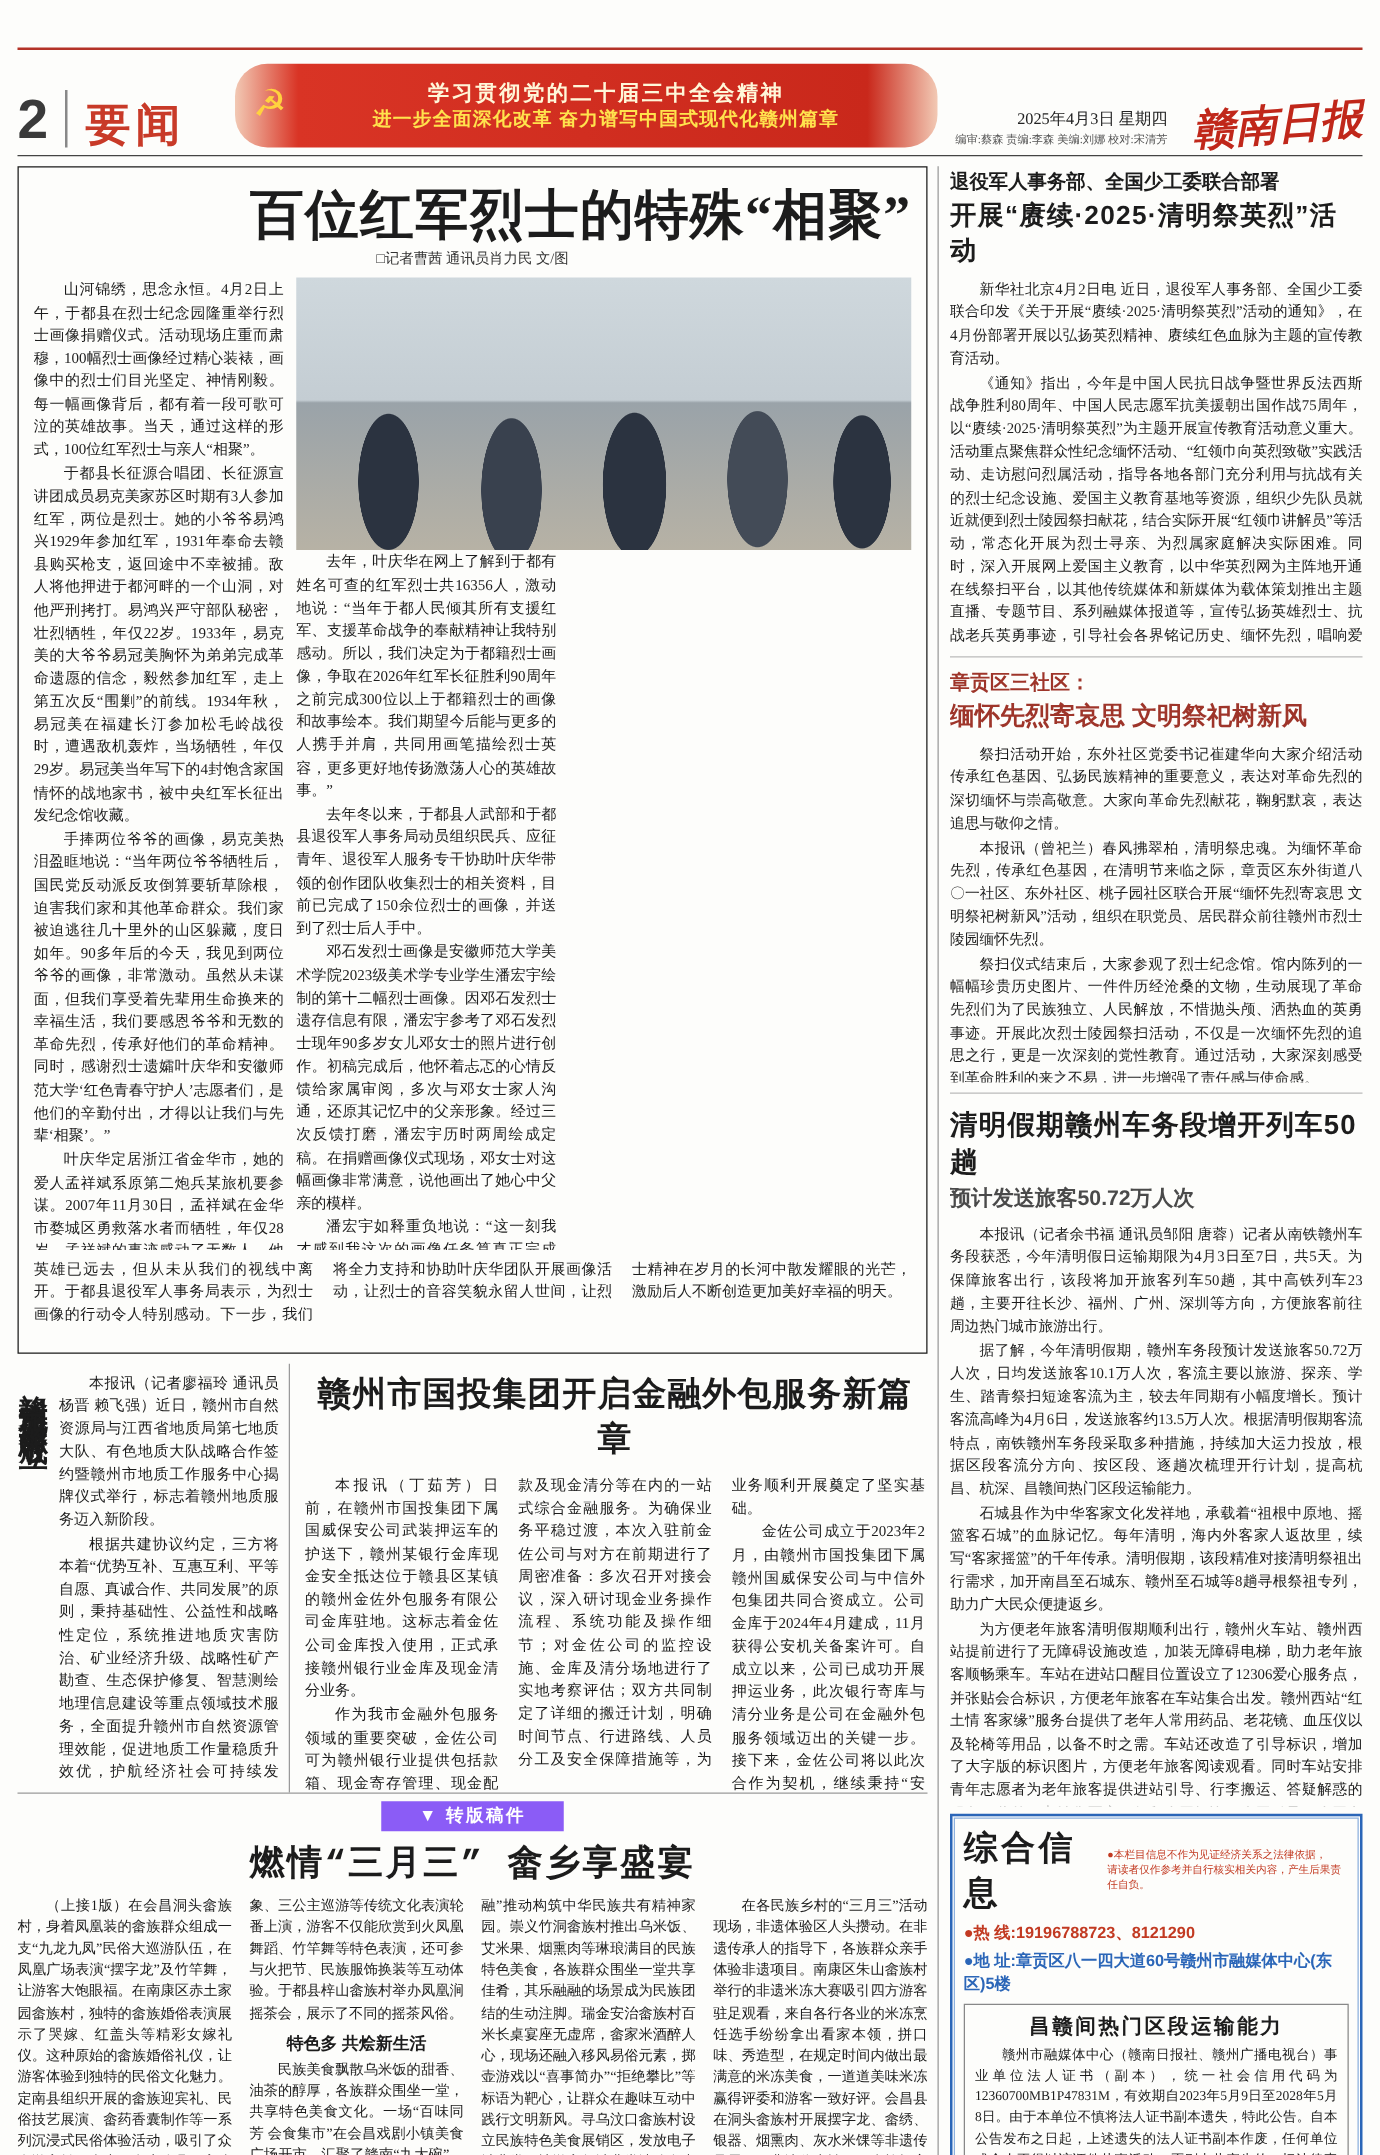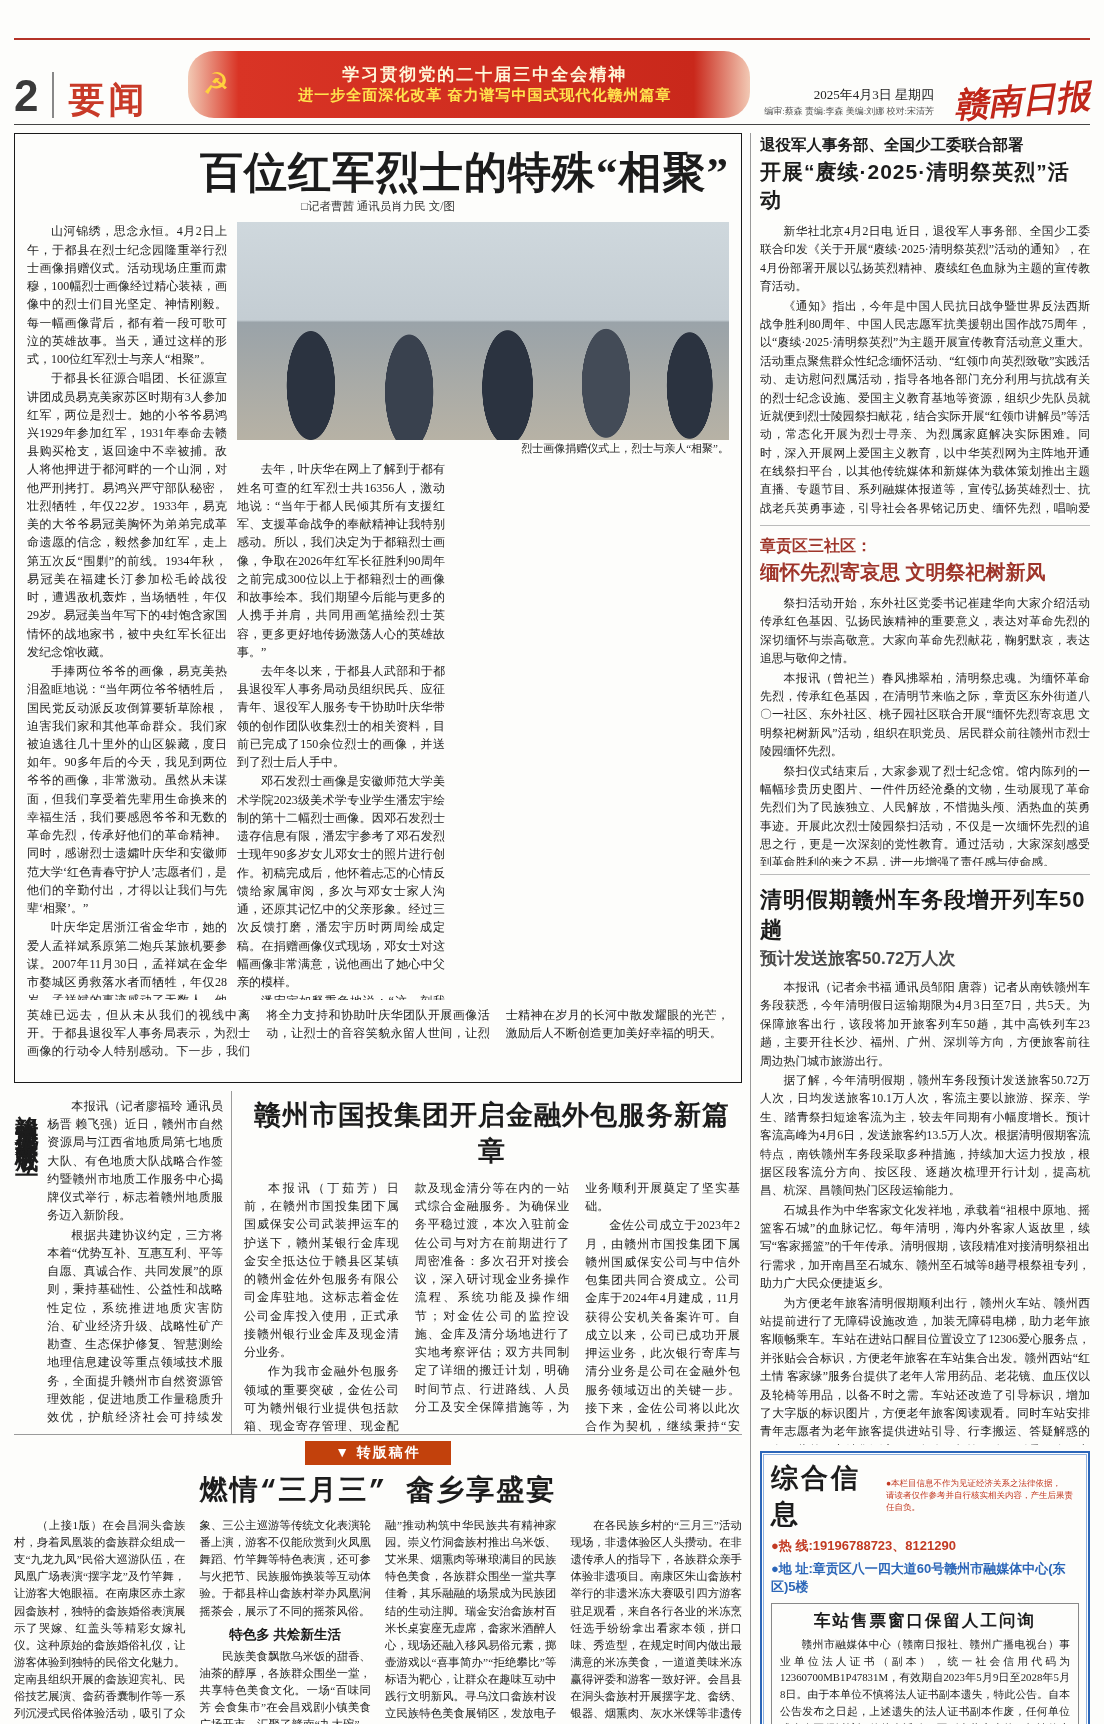--- a/index.html
+++ b/index.html
@@ -70,21 +70,21 @@
   .geo{width:218px;flex:none;display:flex;border-right:1px solid #9a9a9a;padding:6px 8px 6px 0;box-sizing:border-box;gap:8px;}
   .geo-title{writing-mode:vertical-rl;font-size:23px;font-weight:bold;letter-spacing:3px;
              font-family:"Liberation Sans",sans-serif;line-height:1.1;}
   .geo-body{flex:1;overflow:hidden;}
   .fin{flex:1;padding:2px 2px 0 12px;min-width:0;}
   .fin-head{text-align:center;font-size:27px;font-weight:bold;margin:4px 0 10px;
             font-family:"Liberation Sans",sans-serif;letter-spacing:1px;}
   .fin-body{column-count:3;column-gap:16px;height:272px;overflow:hidden;}
   
   .jumprow{height:28px;display:flex;align-items:center;justify-content:center;position:relative;margin-top:4px;}
-  .jumptag{background:#c2410c;color:#fff;font-weight:bold;font-size:14px;padding:3px 30px;
+  .jumptag{background:#8b5cf6;color:#fff;font-weight:bold;font-size:14px;padding:3px 30px;
            font-family:"Liberation Sans",sans-serif;letter-spacing:2px;}
   .festival{margin-top:2px;height:300px;overflow:hidden;}
   .fest-head{text-align:center;font-size:28px;font-weight:bold;margin:2px 0 8px;letter-spacing:2px;
              font-family:Liberation Mono, monospace;}
   .fest-body{column-count:4;column-gap:14px;height:252px;overflow:hidden;}
   .fest-body .para{font-size:11.4px;line-height:1.5;}
   .subhead{font-size:13.5px;font-weight:bold;text-align:center;margin:6px 0 4px;
            font-family:"Liberation Sans",sans-serif;}
   
   .ra{overflow:hidden;}
@@ -146,21 +146,20 @@
         <div class="m-byline">□记者曹茜 通讯员肖力民 文/图</div>
         <div class="m-cols">
           <div class="c1">
               <p class="para">山河锦绣，思念永恒。4月2日上午，于都县在烈士纪念园隆重举行烈士画像捐赠仪式。活动现场庄重而肃穆，100幅烈士画像经过精心装裱，画像中的烈士们目光坚定、神情刚毅。每一幅画像背后，都有着一段可歌可泣的英雄故事。当天，通过这样的形式，100位红军烈士与亲人“相聚”。</p>
               <p class="para">于都县长征源合唱团、长征源宣讲团成员易克美家苏区时期有3人参加红军，两位是烈士。她的小爷爷易鸿兴1929年参加红军，1931年奉命去赣县购买枪支，返回途中不幸被捕。敌人将他押进于都河畔的一个山洞，对他严刑拷打。易鸿兴严守部队秘密，壮烈牺牲，年仅22岁。1933年，易克美的大爷爷易冠美胸怀为弟弟完成革命遗愿的信念，毅然参加红军，走上第五次反“围剿”的前线。1934年秋，易冠美在福建长汀参加松毛岭战役时，遭遇敌机轰炸，当场牺牲，年仅29岁。易冠美当年写下的4封饱含家国情怀的战地家书，被中央红军长征出发纪念馆收藏。</p>
               <p class="para">手捧两位爷爷的画像，易克美热泪盈眶地说：“当年两位爷爷牺牲后，国民党反动派反攻倒算要斩草除根，迫害我们家和其他革命群众。我们家被迫逃往几十里外的山区躲藏，度日如年。90多年后的今天，我见到两位爷爷的画像，非常激动。虽然从未谋面，但我们享受着先辈用生命换来的幸福生活，我们要感恩爷爷和无数的革命先烈，传承好他们的革命精神。同时，感谢烈士遗孀叶庆华和安徽师范大学‘红色青春守护人’志愿者们，是他们的辛勤付出，才得以让我们与先辈‘相聚’。”</p>
               <p class="para">叶庆华定居浙江省金华市，她的爱人孟祥斌系原第二炮兵某旅机要参谋。2007年11月30日，孟祥斌在金华市婺城区勇救落水者而牺牲，年仅28岁。孟祥斌的事迹感动了无数人，他被评为感动中国2007年度人物，并被中央军委授予“舍己救人模范军官”荣誉称号。</p>
             </div>
           <div class="rwrap">
             <div class="photo ph1"></div>
-            <div class="cap">烈士画像捐赠仪式上，烈士与亲人“相聚”。</div>
             <div class="row2">
               <div class="c2">
                   <p class="para">去年，叶庆华在网上了解到于都有姓名可查的红军烈士共16356人，激动地说：“当年于都人民倾其所有支援红军、支援革命战争的奉献精神让我特别感动。所以，我们决定为于都籍烈士画像，争取在2026年红军长征胜利90周年之前完成300位以上于都籍烈士的画像和故事绘本。我们期望今后能与更多的人携手并肩，共同用画笔描绘烈士英容，更多更好地传扬激荡人心的英雄故事。”</p>
                   <p class="para">去年冬以来，于都县人武部和于都县退役军人事务局动员组织民兵、应征青年、退役军人服务专干协助叶庆华带领的创作团队收集烈士的相关资料，目前已完成了150余位烈士的画像，并送到了烈士后人手中。</p>
                   <p class="para">邓石发烈士画像是安徽师范大学美术学院2023级美术学专业学生潘宏宇绘制的第十二幅烈士画像。因邓石发烈士遗存信息有限，潘宏宇参考了邓石发烈士现年90多岁女儿邓女士的照片进行创作。初稿完成后，他怀着忐忑的心情反馈给家属审阅，多次与邓女士家人沟通，还原其记忆中的父亲形象。经过三次反馈打磨，潘宏宇历时两周绘成定稿。在捐赠画像仪式现场，邓女士对这幅画像非常满意，说他画出了她心中父亲的模样。</p>
                   <p class="para">潘宏宇如释重负地说：“这一刻我才感到我这次的画像任务算真正完成了。能以画笔实现老人夙愿令我倍感欣慰。我将继续描绘好英烈容颜，助力更多烈士与亲人‘相聚’。”</p>
                 </div>
             </div>
           </div>
         </div>
@@ -245,21 +244,21 @@
           <div class="info-title">综合信息</div>
           <div class="info-disc">
             <div>●本栏目信息不作为见证经济关系之法律依据，</div>
             <div>请读者仅作参考并自行核实相关内容，产生后果责任自负。</div>
           </div>
         </div>
         <div class="info-line hotline">●热 线:19196788723、8121290</div>
         <div class="info-line addr">●地 址:章贡区八一四大道60号赣州市融媒体中心(东区)5楼</div>
 
         <div class="noticebox">
-          <div class="n-title">车站售票窗口保留人工问询</div>
+          <div class="n-title">昌赣间热门区段运输能力</div>
           <p class="n-body">赣州市融媒体中心（赣南日报社、赣州广播电视台）事业单位法人证书（副本），统一社会信用代码为12360700MB1P47831M，有效期自2023年5月9日至2028年5月8日。由于本单位不慎将法人证书副本遗失，特此公告。自本公告发布之日起，上述遗失的法人证书副本作废，任何单位或个人不得以该证件从事活动，否则由此产生的一切法律责任及经济损失，本单位均不承担。</p>
 
         </div>
       </div>
 
     </div>
   </div>
 </div>
 
 </body></html>

